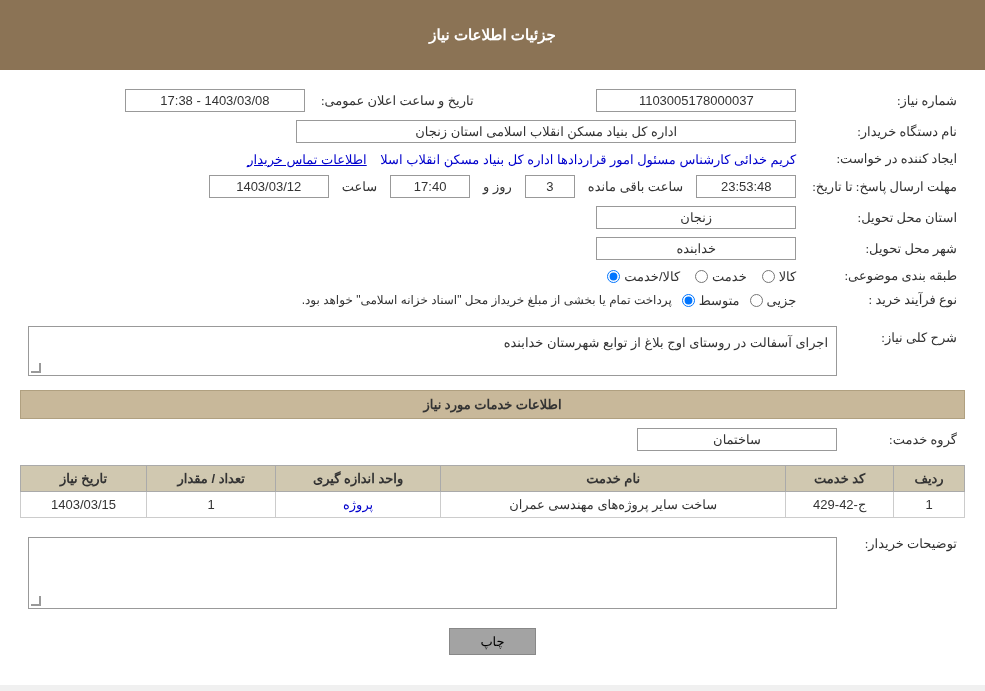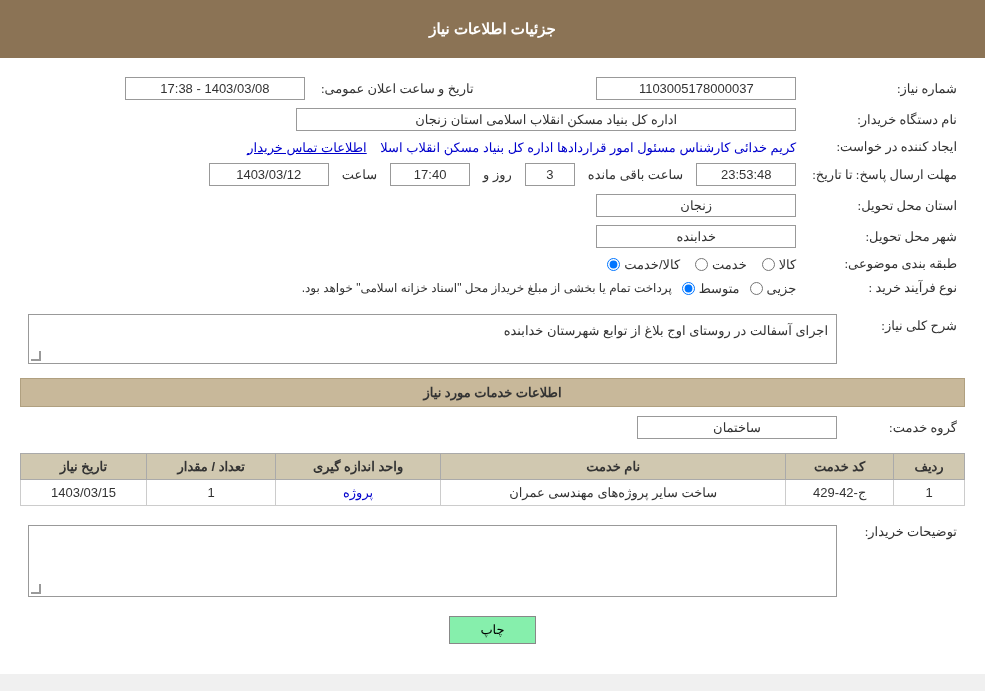--- a/index.html
+++ b/index.html
@@ -12,21 +12,21 @@
     }
     .page-container {
       max-width: 985px;
       margin: 0 auto;
       background: #fff;
     }
     .header-bar {
       background: #8B7355;
       color: #fff;
       text-align: center;
-      padding: 20px 20px;
+      padding: 26px 20px;
       font-size: 15px;
       font-weight: bold;
     }
     .content {
       padding: 15px 20px;
     }
     .info-table {
       width: 100%;
       border-collapse: collapse;
       margin-bottom: 10px;
@@ -134,22 +134,21 @@
     }
     .btn {
       padding: 5px 30px;
       border: 1px solid #888;
       background: #e8e8e8;
       cursor: pointer;
       font-family: Tahoma, Arial, sans-serif;
       font-size: 13px;
     }
     .btn-print {
-      background: #86efac;
-      font-family: Liberation Serif, serif;
+      background: #a3a3a3;
     }
     .btn-back {
       background: #ffe0e0;
       border-color: #cc8888;
     }
     .resize-corner {
       display: inline-block;
       width: 10px;
       height: 10px;
       border-right: 2px solid #999;

